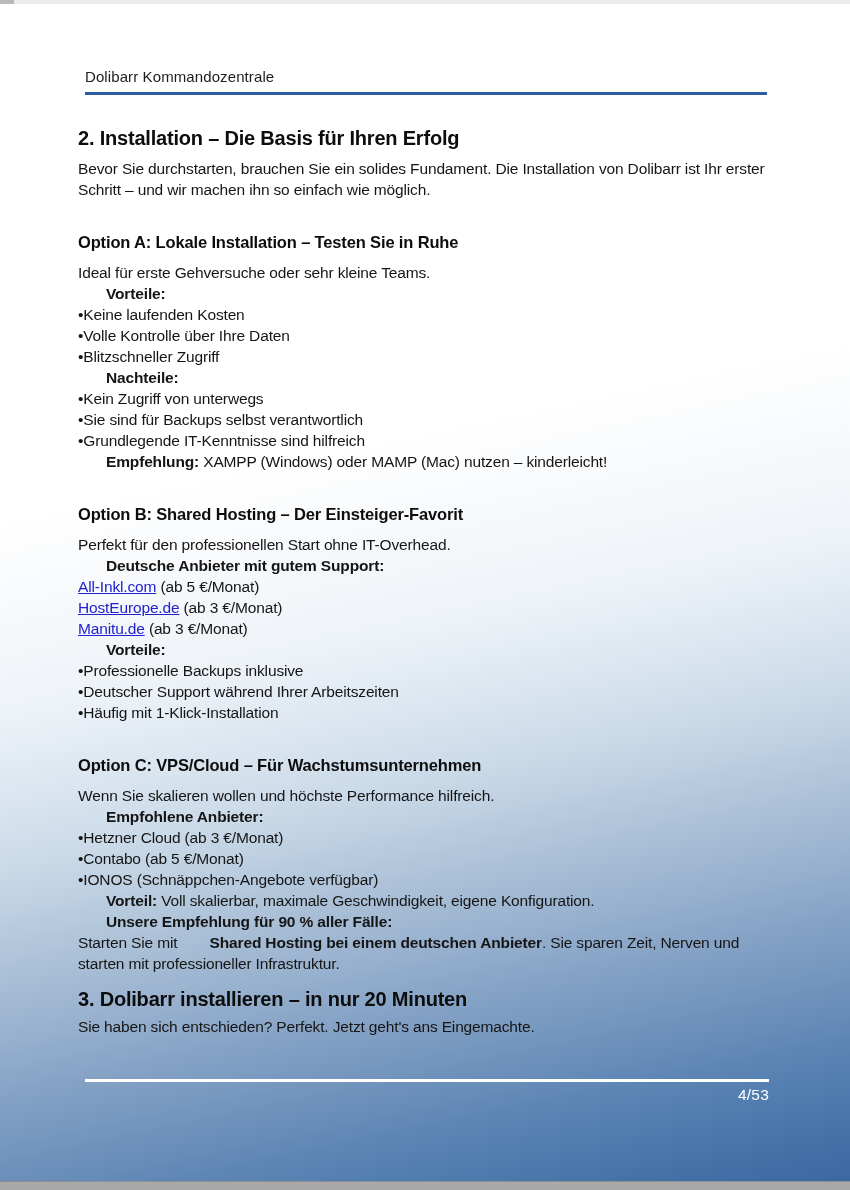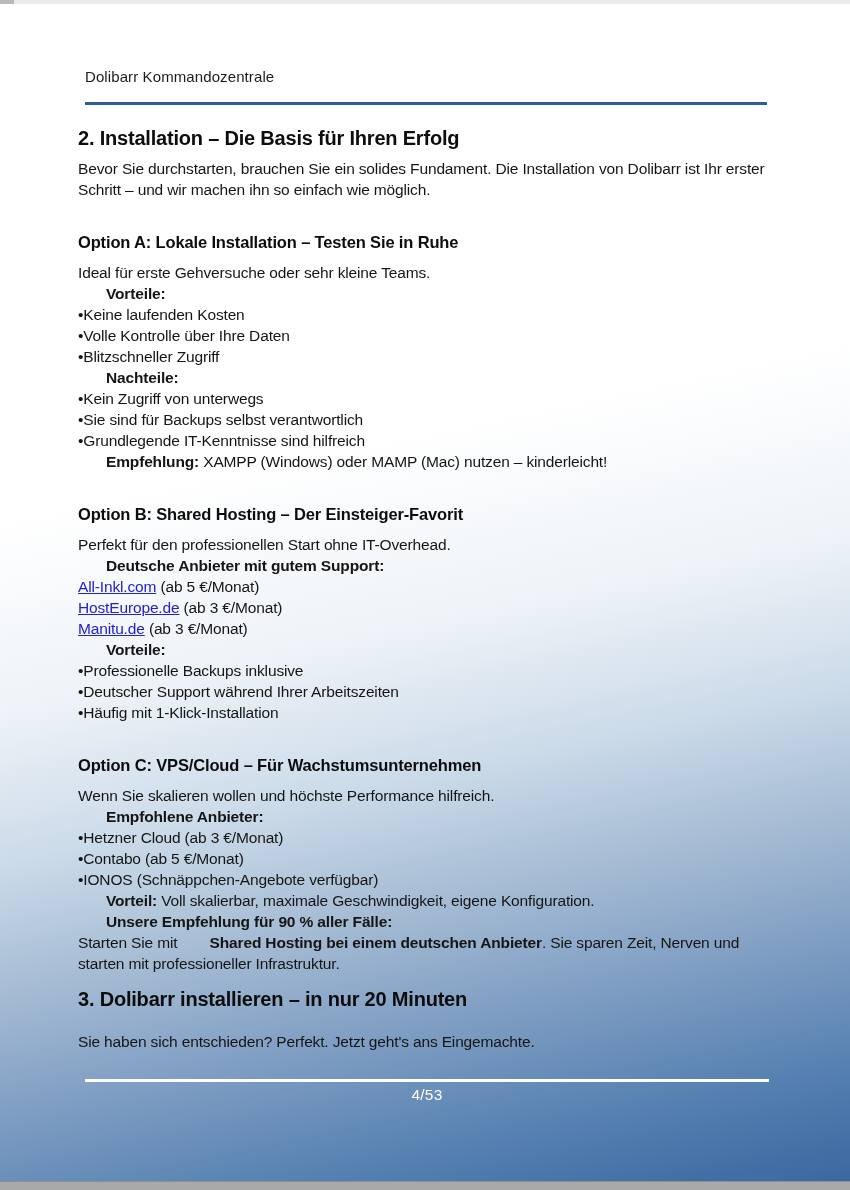--- a/index.html
+++ b/index.html
@@ -29,52 +29,52 @@
   .bottom-edge {
     position: absolute; bottom: 0; left: 0; right: 0; height: 8px;
     background: #a9a9a9;
     border-top: 1px solid #8f8f8f;
   }
   .doc-header {
     position: absolute; top: 68px; left: 85px; width: 682px;
   }
   .doc-header-title {
     font-size: 15px; color: #1c1c1c; letter-spacing: 0.1px;
-    padding-bottom: 17px;
+    padding-bottom: 7px;
   }
   .header-rule { height: 3px; background: #2e5c9e; }
   .content {
     position: absolute; top: 126px; left: 78px; width: 692px;
     color: #151515;
     font-size: 15.5px; line-height: 21px;
     letter-spacing: -0.15px;
   }
   .content .h1 {
     font-size: 20px; font-weight: bold; line-height: 24px;
     letter-spacing: -0.2px; color: #0d0d0d;
   }
   .content .h2 {
     font-size: 16.5px; font-weight: bold; line-height: 22px;
     margin-top: 31px; color: #0d0d0d;
   }
   .content .h1 + .p, .content .h1 + .line { margin-top: 8px; }
   .content .line + .h1, .content .p + .h1 { margin-top: 13px; }
-  .content .h1 + .line.last { margin-top: 20px; }
+  .content .h1 + .line.last { margin-top: 5px; }
   .content .h2 + .line { margin-top: 9px; }
   .content .p { max-width: 692px; }
   .b { font-weight: bold; margin-left: 28px; }
   .link {
     color: #2222cc; text-decoration: underline; cursor: pointer;
   }
   .doc-footer {
     position: absolute; top: 1079px; left: 85px; width: 684px;
   }
   .footer-rule { height: 3px; background: #ffffff; }
   .page-number {
-    margin-top: 4px; text-align: center;
+    margin-top: 4px; text-align: right;
     color: #ffffff; font-size: 15.5px; letter-spacing: 0.2px;
   }
 </style>
 </head>
 <body>
 
 <div class="page">
   <div class="top-edge">
     <div class="top-edge-notch"></div>
   </div>

